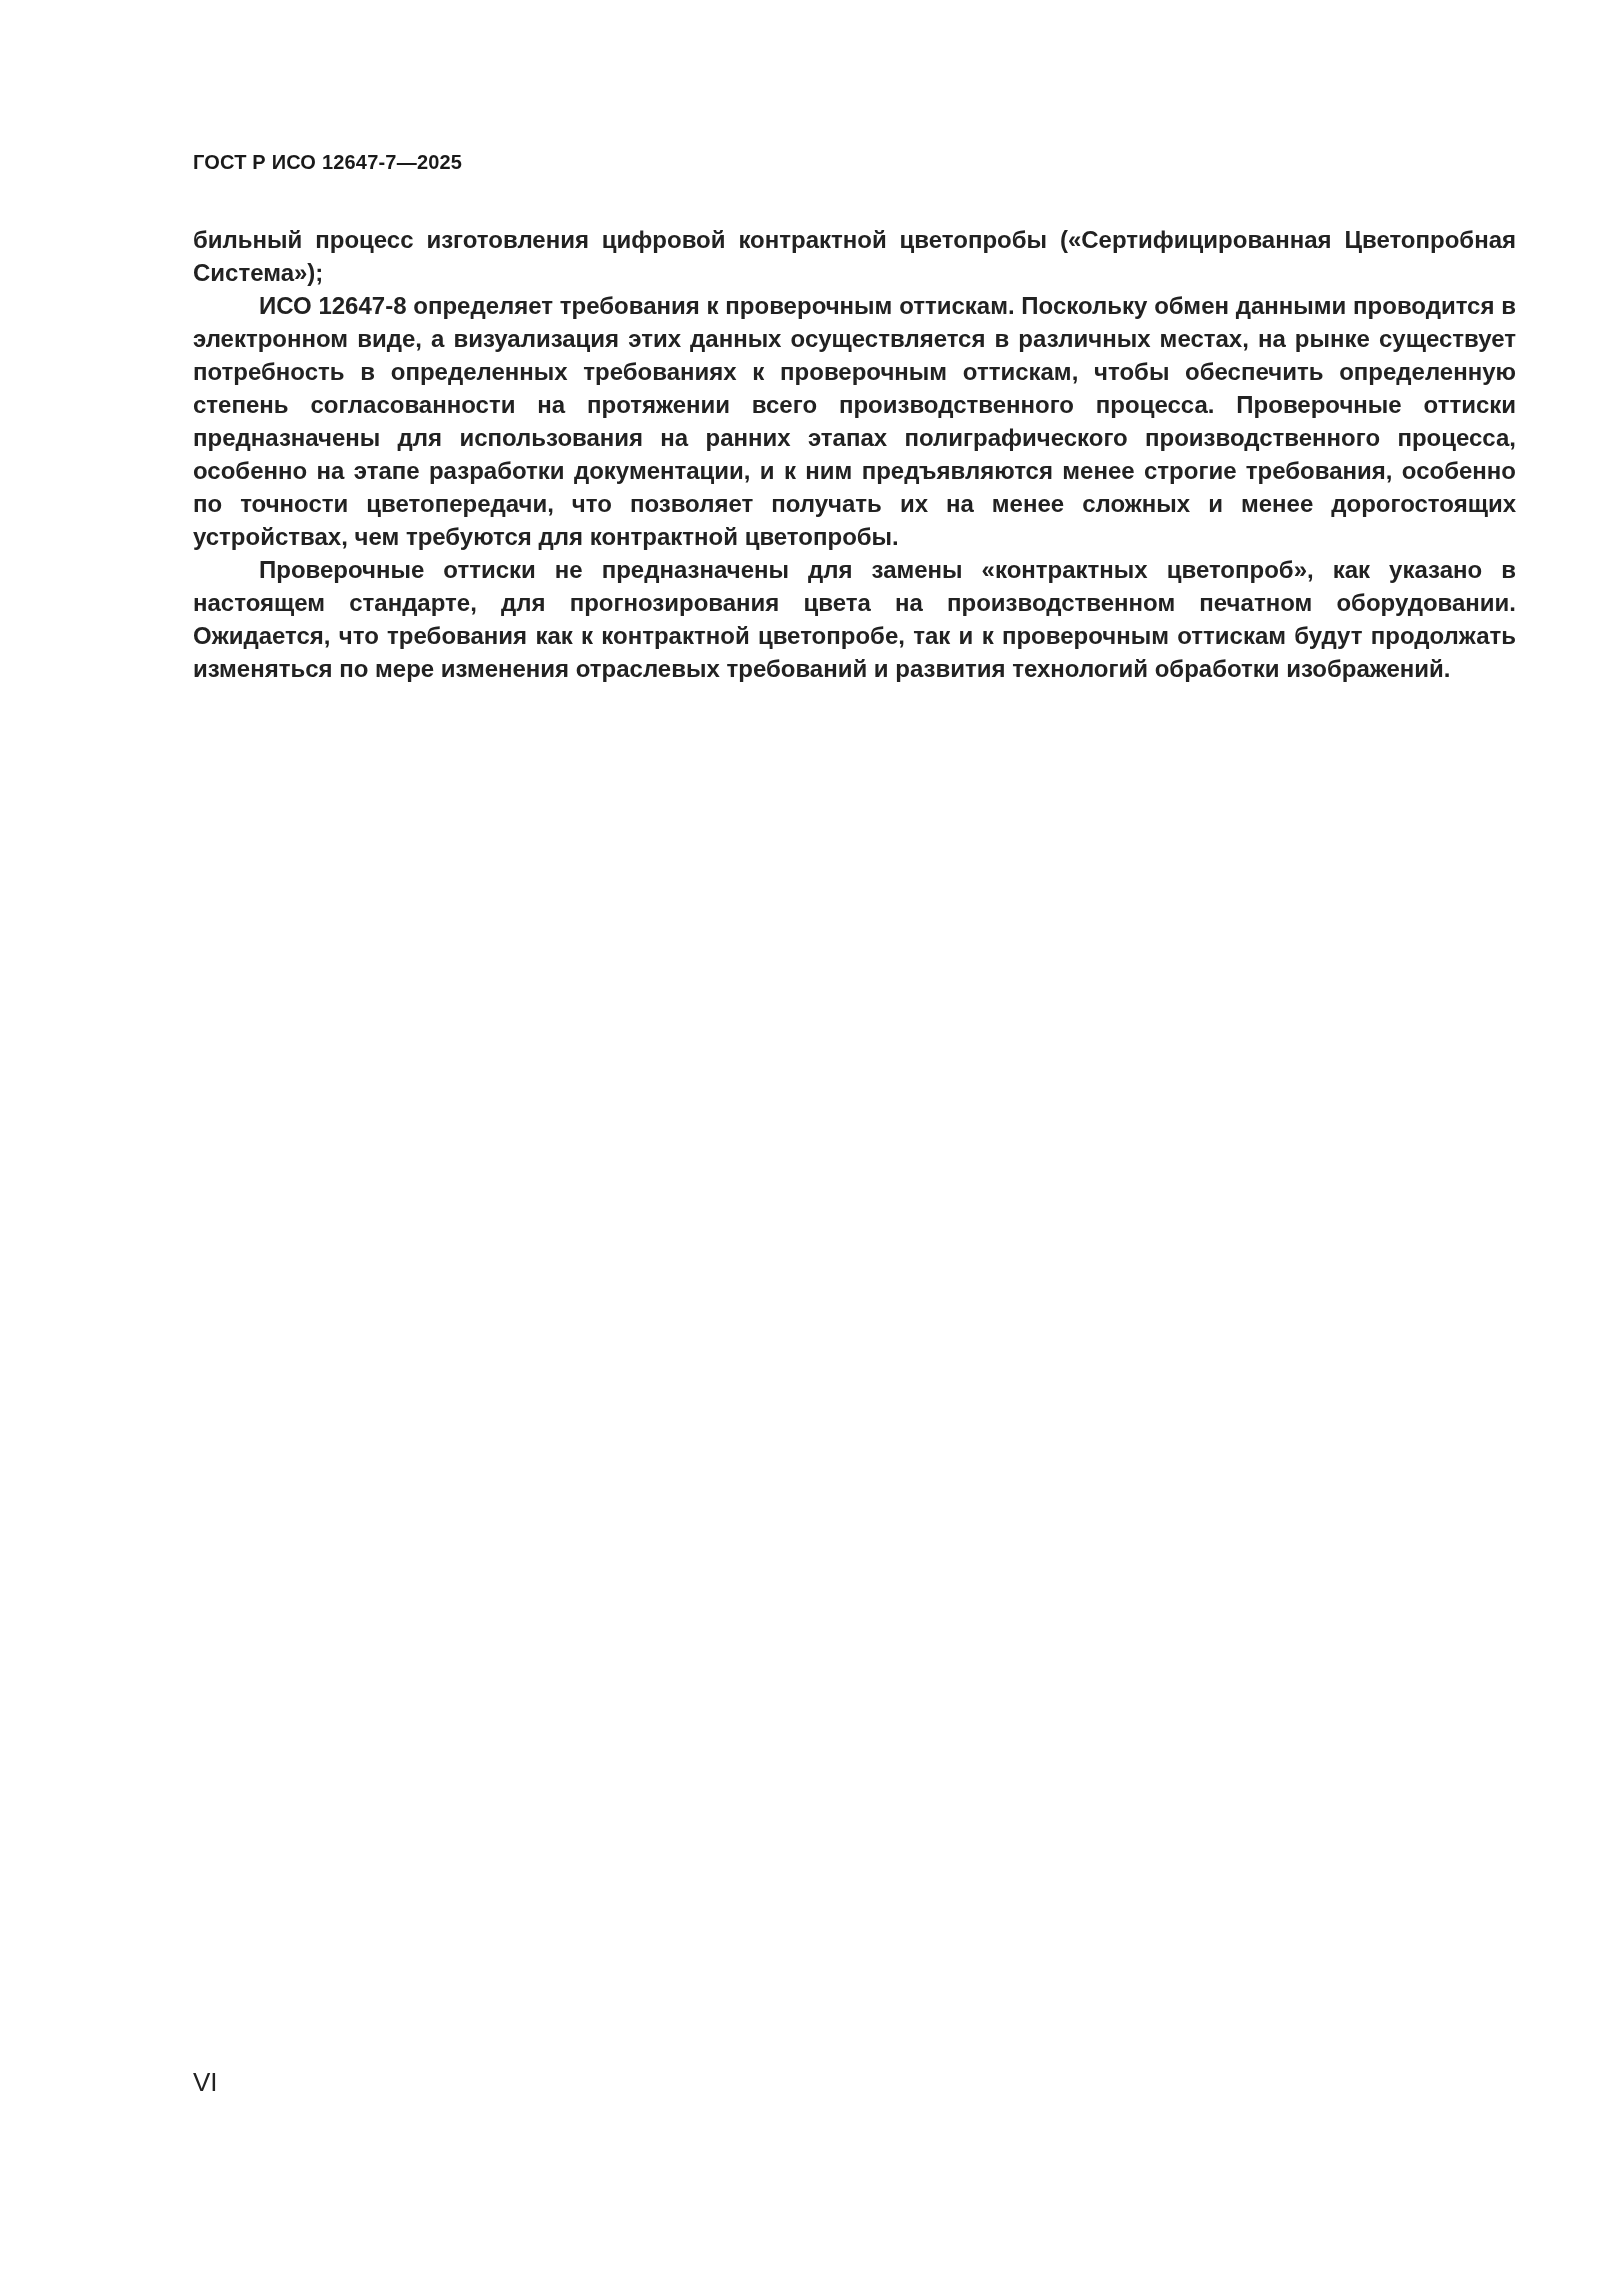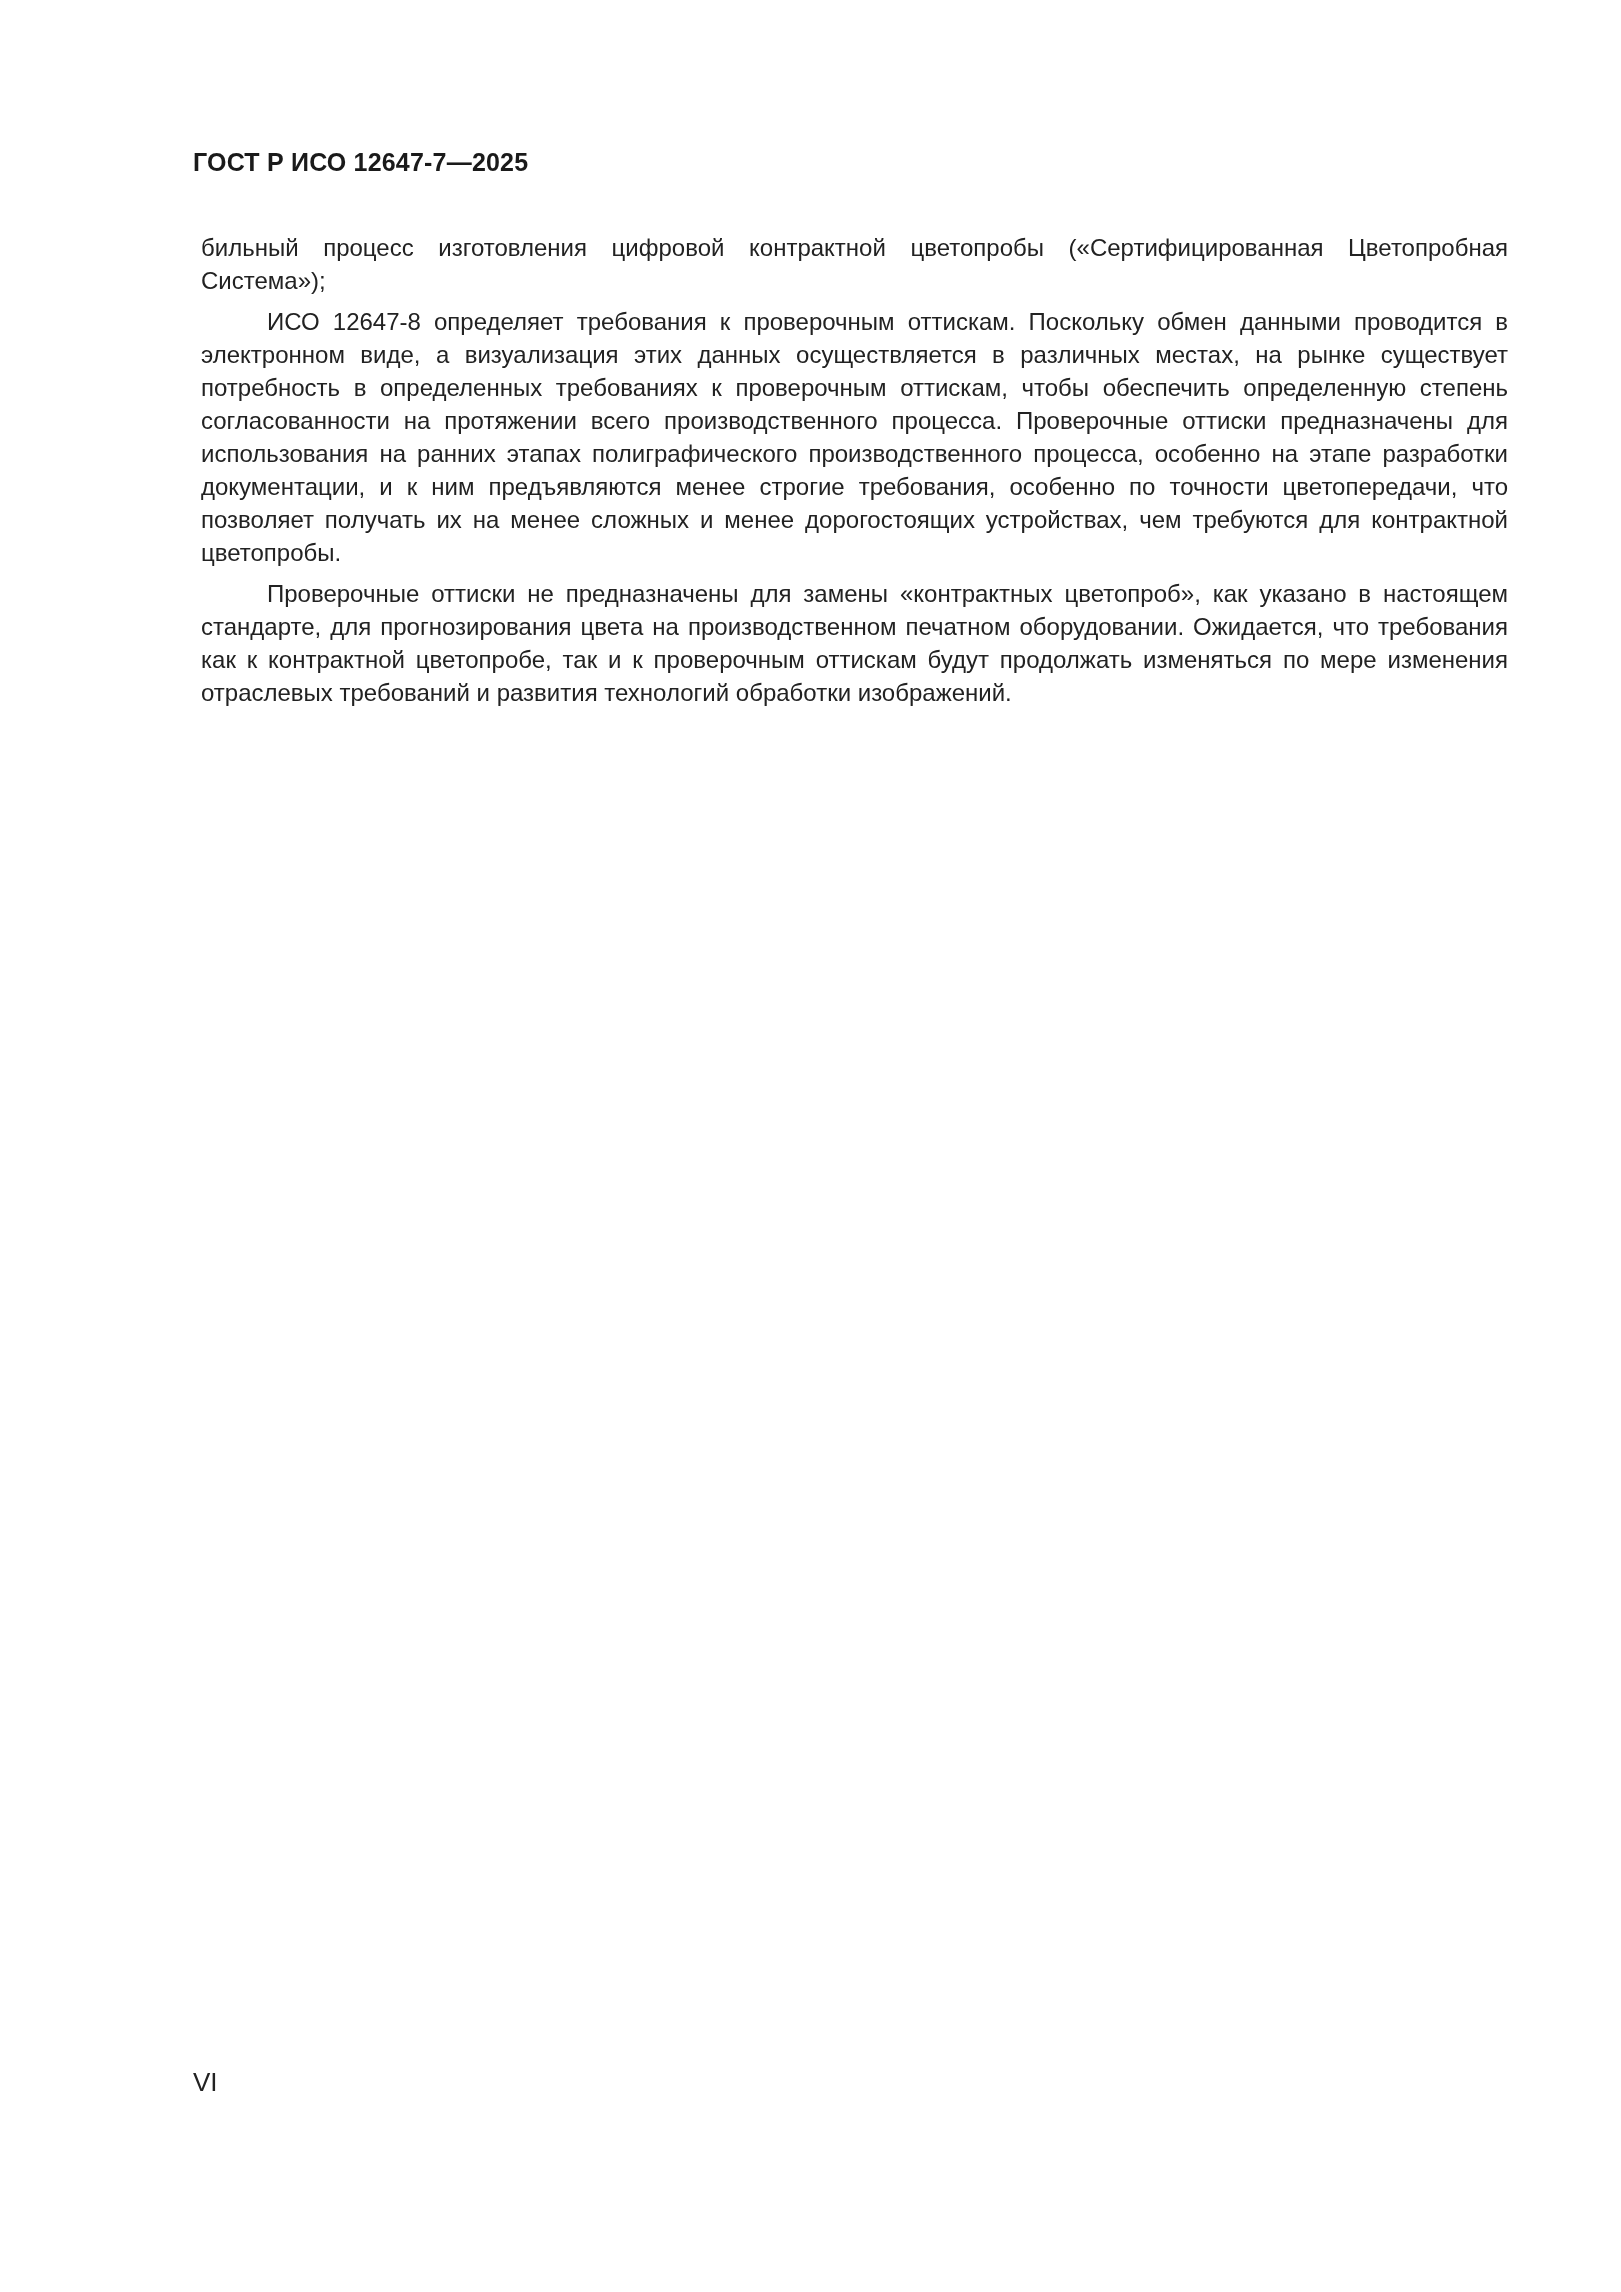--- a/index.html
+++ b/index.html
@@ -12,40 +12,41 @@
       height: 2293px;
       position: relative;
       overflow: hidden;
       color: #1e1e1e;
       font-family: "Liberation Sans", "DejaVu Sans", sans-serif;
     }
     .page-header {
       position: absolute;
       left: 193px;
       top: 147px;
-      font-size: 25px;
+      font-size: 20px;
       font-weight: bold;
       letter-spacing: 0.2px;
       color: #1a1a1a;
       line-height: 31px;
       margin: 0;
     }
     .body-text {
       position: absolute;
       left: 193px;
       top: 223px;
       width: 1323px;
       font-size: 24px;
       line-height: 33px;
       text-align: justify;
       color: #222222;
     }
     .body-text p {
-      margin: 8px;
+      margin: 0;
       padding: 0;
+      font-weight: bold;
     }
     .body-text p.indent {
       text-indent: 66px;
     }
     .page-number {
       position: absolute;
       left: 193px;
       top: 2068px;
       font-size: 26px;
       line-height: 29px;

